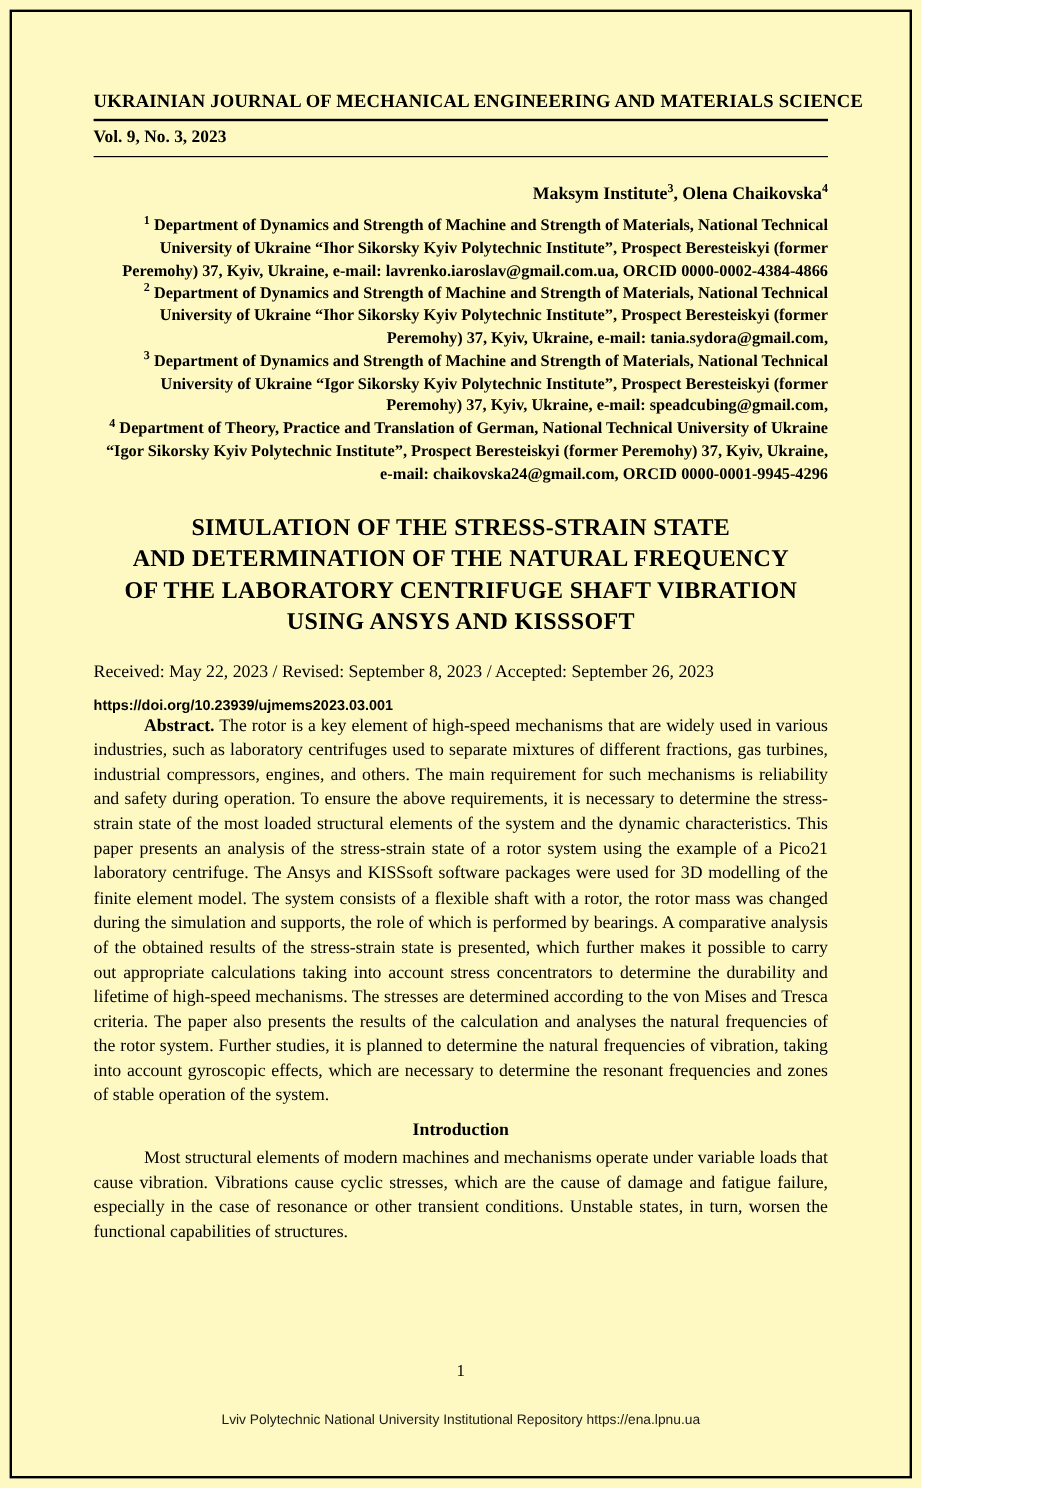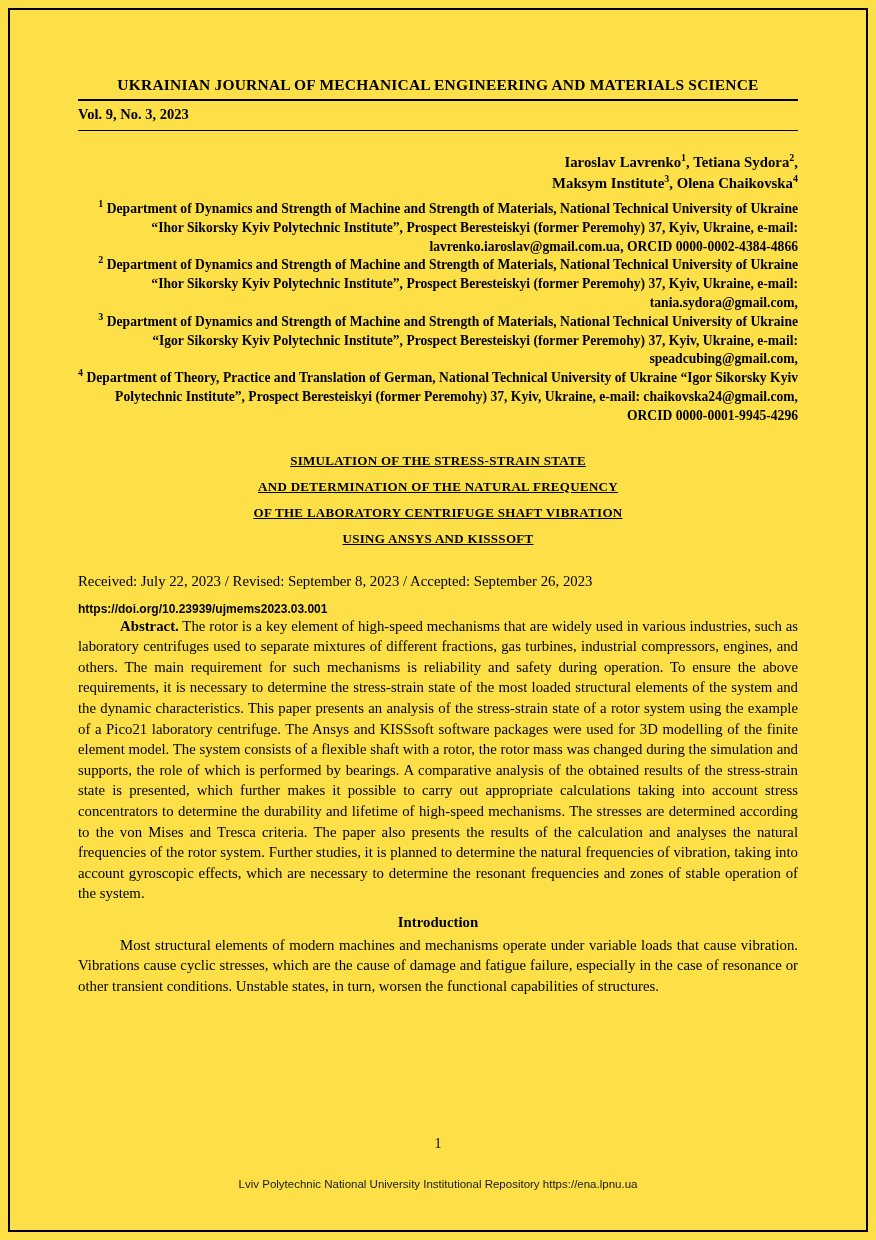--- a/index.html
+++ b/index.html
@@ -1,20 +1,20 @@
 <!DOCTYPE html>
 <html><head>
 <meta charset="utf-8">
 <style>
   html, body { margin: 0; padding: 0; background: #ffffff; }
   .page {
     position: relative;
-    width: 876px;
+    width: 768px;
     height: 1240px;
-    background: #fde047;
+    background: #fef9c3;
     font-family: "Liberation Serif", "DejaVu Serif", serif;
     color: #000000;
     overflow: hidden;
   }
   .frame {
     position: absolute;
     top: 8px; left: 8px; right: 8px; bottom: 8px;
     border: 2px solid #000000;
     pointer-events: none;
   }
@@ -51,27 +51,26 @@
   sup { font-size: 10px; line-height: 0; }
   .affiliations {
     margin-top: 6px;
     font-size: 13.6px;
     line-height: 18.8px;
     text-align: right;
   }
   .affiliation { margin: 0; font-weight: bold; }
   h1.article-title {
     margin: 22px 0 0 0;
-    font-size: 13px;
+    font-size: 20px;
     line-height: 26px;
     letter-spacing: 0.3px;
     text-align: center;
     font-weight: bold;
     white-space: pre-line;
-    text-decoration: underline;
   }
   .meta-line { margin: 0; font-size: 14.8px; }
   .received { margin-top: 21px; }
   .copyright { margin-top: 14px; font-style: italic; }
   .doi { margin-top: 12px; font-weight: bold; font-family: Liberation Sans, sans-serif; font-size: 12px; }
   p.body-par {
     margin: 0;
     font-size: 14.8px;
     line-height: 20.6px;
     text-align: justify;
@@ -120,37 +119,36 @@
   <div class="frame"></div>
 
   <div class="content">
 
     <header>
       <div class="journal-name">UKRAINIAN JOURNAL OF MECHANICAL ENGINEERING AND MATERIALS SCIENCE</div>
       <div class="journal-issue">Vol. 9, No. 3, 2023</div>
     </header>
 
     <div class="authors">
-      <div class="author-line"><span>Iaroslav Lavrenko</span><sup>1</sup><span>, </span><span>Tetiana Sydora</span><sup>2</sup><span>,</span></div>
       <div class="author-line"><span>Maksym Institute</span><sup>3</sup><span>, </span><span>Olena Chaikovska</span><sup>4</sup><span></span></div>
     </div>
 
     <div class="affiliations">
       <p class="affiliation"><sup>1</sup><span> Department of Dynamics and Strength of Machine and Strength of Materials, National Technical University of Ukraine “Ihor Sikorsky Kyiv Polytechnic Institute”, Prospect Beresteiskyi (former Peremohy) 37, Kyiv, Ukraine, e-mail: lavrenko.iaroslav@gmail.com.ua, ORCID 0000-0002-4384-4866</span></p>
       <p class="affiliation"><sup>2</sup><span> Department of Dynamics and Strength of Machine and Strength of Materials, National Technical University of Ukraine “Ihor Sikorsky Kyiv Polytechnic Institute”, Prospect Beresteiskyi (former Peremohy) 37, Kyiv, Ukraine, e-mail: tania.sydora@gmail.com,</span></p>
       <p class="affiliation"><sup>3</sup><span> Department of Dynamics and Strength of Machine and Strength of Materials, National Technical University of Ukraine “Igor Sikorsky Kyiv Polytechnic Institute”, Prospect Beresteiskyi (former Peremohy) 37, Kyiv, Ukraine, e-mail: speadcubing@gmail.com,</span></p>
       <p class="affiliation"><sup>4</sup><span> Department of Theory, Practice and Translation of German, National Technical University of Ukraine “Igor Sikorsky Kyiv Polytechnic Institute”, Prospect Beresteiskyi (former Peremohy) 37, Kyiv, Ukraine, e-mail: chaikovska24@gmail.com, ORCID 0000-0001-9945-4296</span></p>
     </div>
 
     <h1 class="article-title">SIMULATION OF THE STRESS-STRAIN STATE
 AND DETERMINATION OF THE NATURAL FREQUENCY
 OF THE LABORATORY CENTRIFUGE SHAFT VIBRATION
 USING ANSYS AND KISSSOFT</h1>
 
-    <p class="meta-line received">Received: July 22, 2023 / Revised: September 8, 2023 / Accepted: September 26, 2023</p>
+    <p class="meta-line received">Received: May 22, 2023 / Revised: September 8, 2023 / Accepted: September 26, 2023</p>
     <p class="meta-line doi">https://doi.org/10.23939/ujmems2023.03.001</p>
 
     <p class="body-par abstract"><b>Abstract.</b><span> The rotor is a key element of high-speed mechanisms that are widely used in various industries, such as laboratory centrifuges used to separate mixtures of different fractions, gas turbines, industrial compressors, engines, and others. The main requirement for such mechanisms is reliability and safety during operation. To ensure the above requirements, it is necessary to determine the stress-strain state of the most loaded structural elements of the system and the dynamic characteristics. This paper presents an analysis of the stress-strain state of a rotor system using the example of a Pico21 laboratory centrifuge. The Ansys and KISSsoft software packages were used for 3D modelling of the finite element model. The system consists of a flexible shaft with a rotor, the rotor mass was changed during the simulation and supports, the role of which is performed by bearings. A comparative analysis of the obtained results of the stress-strain state is presented, which further makes it possible to carry out appropriate calculations taking into account stress concentrators to determine the durability and lifetime of high-speed mechanisms. The stresses are determined according to the von Mises and Tresca criteria. The paper also presents the results of the calculation and analyses the natural frequencies of the rotor system. Further studies, it is planned to determine the natural frequencies of vibration, taking into account gyroscopic effects, which are necessary to determine the resonant frequencies and zones of stable operation of the system.</span></p>
 
 
     <h2 class="section-heading">Introduction</h2>
 
     <p class="body-par intro-par">Most structural elements of modern machines and mechanisms operate under variable loads that cause vibration. Vibrations cause cyclic stresses, which are the cause of damage and fatigue failure, especially in the case of resonance or other transient conditions. Unstable states, in turn, worsen the functional capabilities of structures.</p>
 
   </div>

